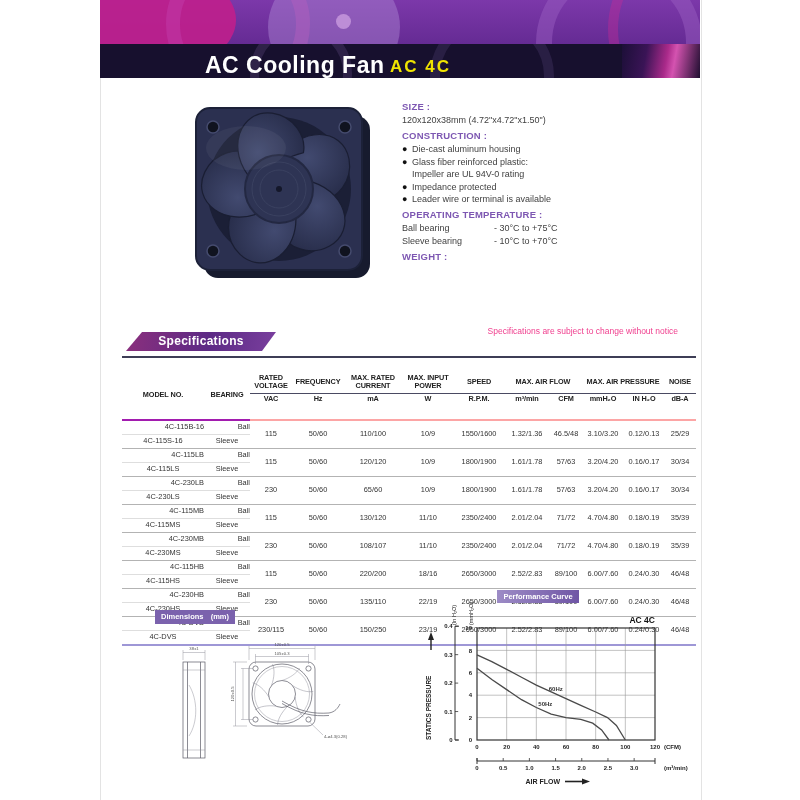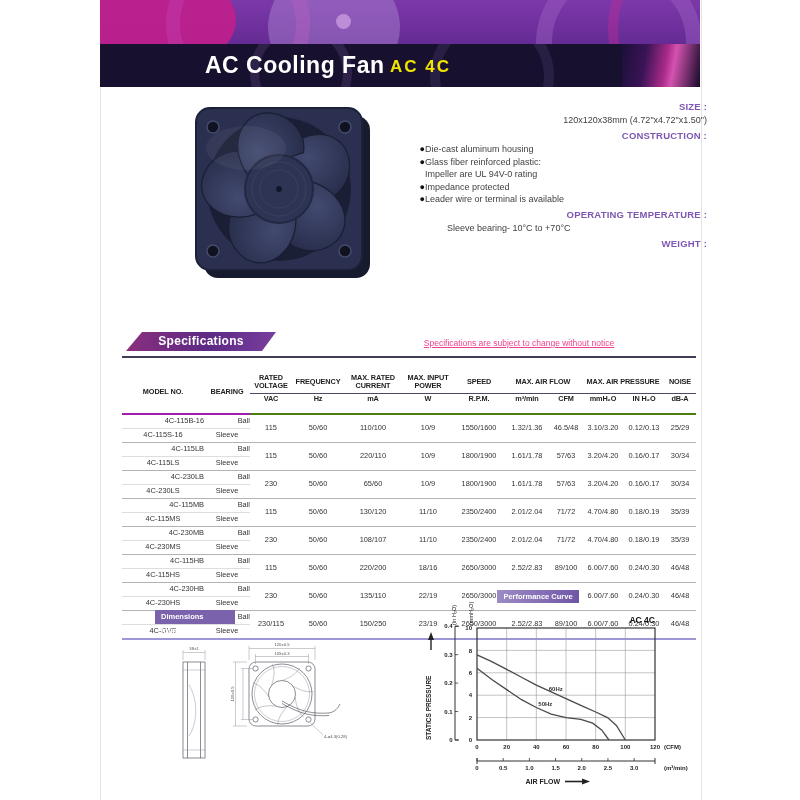--- a/index.html
+++ b/index.html
@@ -12,71 +12,71 @@
   .banner{position:absolute;left:100px;top:0;width:600px;height:87px;}
   .banner-top{position:absolute;left:0;top:0;width:600px;height:44px;overflow:hidden;
               background:linear-gradient(180deg,#7c38aa,#652b94);}
   .banner-top .blob{position:absolute;border-radius:50%;}
   .bl1{left:-14px;top:-30px;width:150px;height:100px;background:#c01f8c;opacity:.9;}
   .bl2{left:66px;top:-48px;width:116px;height:116px;border:14px solid rgba(196,62,172,.45);}
   .bl3{left:168px;top:-34px;width:132px;height:122px;background:rgba(168,128,208,.5);}
   .bl4{left:236px;top:14px;width:15px;height:15px;background:rgba(205,160,225,.75);}
   .bl5{left:436px;top:-40px;width:134px;height:134px;border:16px solid rgba(152,92,192,.5);}
   .bl6{left:508px;top:-66px;width:170px;height:170px;border:10px solid rgba(198,42,150,.4);}
-  .banner-main{position:absolute;left:0;top:44px;width:600px;height:43px;overflow:hidden;
+  .banner-main{position:absolute;left:0;top:44px;width:600px;height:34px;overflow:hidden;
                background:#17102e;}
   .banner-main .ring{position:absolute;border-radius:50%;}
   .r1{left:150px;top:-22px;width:84px;height:84px;border:9px solid rgba(130,100,170,.22);}
   .r2{left:330px;top:-30px;width:104px;height:104px;border:10px solid rgba(130,100,170,.18);}
   .banner-photo{position:absolute;right:0;top:0;width:78px;height:43px;
     background:linear-gradient(100deg,#1c0f38 0%,#3a1456 30%,#aa2a8a 55%,#d453b0 65%,#140a28 100%);}
   .banner-title{position:absolute;left:105px;top:0;height:43px;line-height:43px;
     color:#fff;font-size:23px;font-weight:bold;letter-spacing:.5px;}
   .banner-model{position:absolute;left:290px;top:0;height:43px;line-height:45px;
     color:#f0e400;font-size:17px;font-weight:bold;letter-spacing:2px;}
 
   
-  .info{position:absolute;left:415px;top:96px;width:292px;text-align:right;}
+  .info{position:absolute;left:402px;top:96px;width:292px;}
   .info .h{font-size:9.5px;font-weight:bold;color:#7d57b2;margin:5px 0 3px;letter-spacing:.2px;}
   .info .t{font-size:9px;color:#3f3f3f;margin:2px 0;}
   .b-row{display:flex;align-items:flex-start;font-size:9px;color:#3f3f3f;margin:2.5px 0;}
   .b-row .dot{width:10px;font-size:9px;color:#111;}
   .b-row.nodot .dot{visibility:hidden;}
   .kv{display:flex;font-size:9px;color:#3f3f3f;margin:3px 0;}
   .kv .k{width:92px;}
 
   
   .certs{position:absolute;left:148px;top:286px;display:flex;gap:9px;align-items:center;}
   .certs svg{display:block;}
 
   
   .spec-badge{position:absolute;left:126px;top:332px;width:150px;height:19px;
     background:linear-gradient(100deg,#8b2f7d,#5c2a85 55%,#7a3f9e);
     clip-path:polygon(16px 0,150px 0,136px 19px,0 19px);
     color:#fff;font-size:12px;font-weight:bold;text-align:center;line-height:19px;
     letter-spacing:.3px;}
-  .spec-note{position:absolute;left:360px;top:338px;width:318px;text-align:center;
-    font-size:8.5px;color:#f0408f;text-decoration:underline;}
+  .spec-note{position:absolute;left:360px;top:326px;width:318px;text-align:right;
+    font-size:8.5px;color:#f0408f;}
   .tablewrap{position:absolute;left:122px;top:356px;width:556px;}
   table{border-collapse:collapse;width:556px;table-layout:fixed;}
   th,td{font-size:7.4px;color:#333;text-align:center;padding:1px 0;line-height:1.35;}
   thead th{font-weight:bold;color:#222;font-size:7.3px;line-height:1.15;letter-spacing:-0.1px;}
   thead tr.main th{border-top:2px solid #3e3e56;padding-top:16px;padding-bottom:2px;}
   thead th[rowspan]{border-bottom:2px solid #a21caf;}
-  thead tr.units th{border-top:1px solid #4a4a62;border-bottom:2px solid #4d7c0f;
-    padding-top:1.5px;padding-bottom:9px;}
+  thead tr.units th{border-top:1px solid #4a4a62;border-bottom:2px solid #fca5a5;
+    padding-top:1.5px;padding-bottom:15px;}
   tbody tr.g-first:not(.first-group) td{border-top:1px solid #b3b3b3;}
   tbody tr.g-first td.halfline{border-bottom:1px solid #dedede;text-align:right;}
   tbody td{height:11px;}
   table{border-bottom:2px solid #9e97d6;}
 
   
   .dim-badge{position:absolute;left:155px;top:610px;width:80px;height:14px;background:#7b62ad;
     color:#fff;font-size:7.5px;font-weight:bold;line-height:14px;display:flex;
-    justify-content:space-between;padding:0 6px;box-sizing:border-box;flex-direction:column;}
+    justify-content:space-between;padding:0 6px;box-sizing:border-box;}
   #dim-drawing{position:absolute;left:163px;top:630px;}
   .dline{stroke:#5a5a66;stroke-width:.7;fill:none;}
   .dthin{stroke:#8a8a96;stroke-width:.45;fill:none;}
   .dtxt{font-size:4.2px;fill:#555;}
 
   
   .perf-badge{position:absolute;left:497px;top:590px;width:82px;height:13px;
     background:linear-gradient(100deg,#9d8cc6,#6f55a5);color:#fff;font-size:7.5px;
     font-weight:bold;text-align:center;line-height:13px;}
   #perf-chart{position:absolute;left:415px;top:598px;}
@@ -156,20 +156,24 @@
           <span class="dot">●</span>
           <span class="txt">Impedance protected</span>
         </div>
         <div class="b-row">
           <span class="dot">●</span>
           <span class="txt">Leader wire or terminal is available</span>
         </div>
       </div>
     <div class="h">OPERATING TEMPERATURE :</div>
     <div id="temp-rows">
+        <div class="kv">
+          <span class="k">Ball bearing</span>
+          <span class="v">- 30°C to +75°C</span>
+        </div>
         <div class="kv">
           <span class="k">Sleeve bearing</span>
           <span class="v">- 10°C to +70°C</span>
         </div>
       </div>
     <div class="h">WEIGHT :</div>
   </div>
 
 
   <div class="spec-badge">
@@ -236,21 +240,21 @@
           </tr>
           <tr class="g-second first-group">
             <td class="">4C-115S-16</td>
             <td class="">Sleeve</td>
           </tr>
           <tr class="g-first">
             <td class="halfline">4C-115LB</td>
             <td class="halfline">Ball</td>
             <td rowspan="2">115</td>
             <td rowspan="2">50/60</td>
-            <td rowspan="2">220/110</td>
+            <td rowspan="2">120/120</td>
             <td rowspan="2">10/9</td>
             <td rowspan="2">1800/1900</td>
             <td rowspan="2">1.61/1.78</td>
             <td rowspan="2">57/63</td>
             <td rowspan="2">3.20/4.20</td>
             <td rowspan="2">0.16/0.17</td>
             <td rowspan="2">30/34</td>
           </tr>
           <tr class="g-second">
             <td class="">4C-115LS</td>

